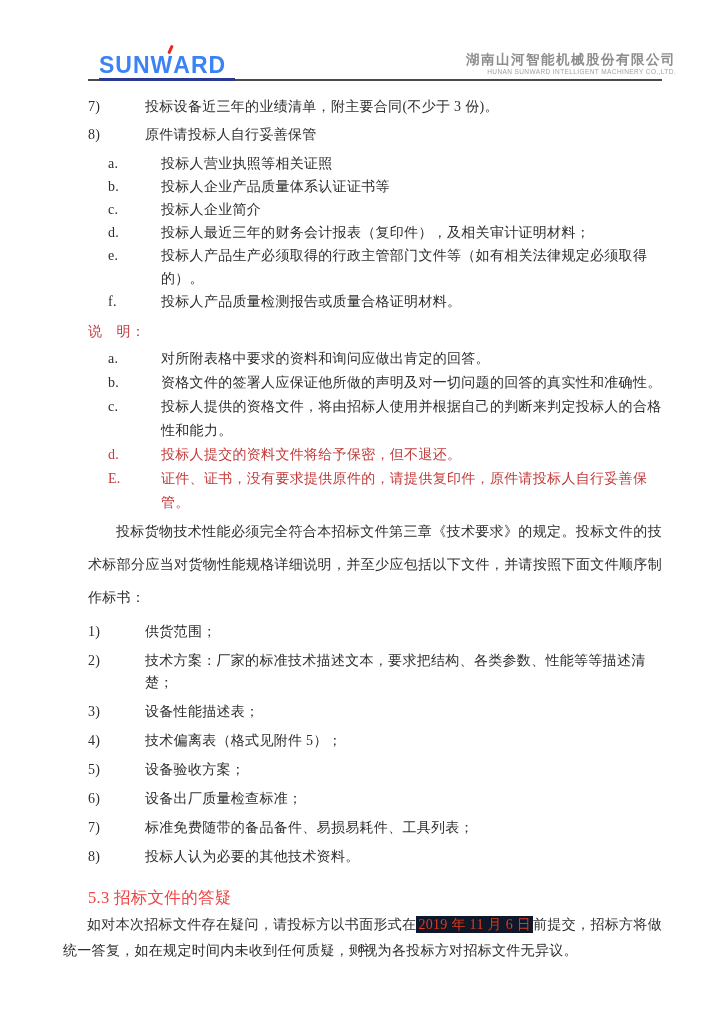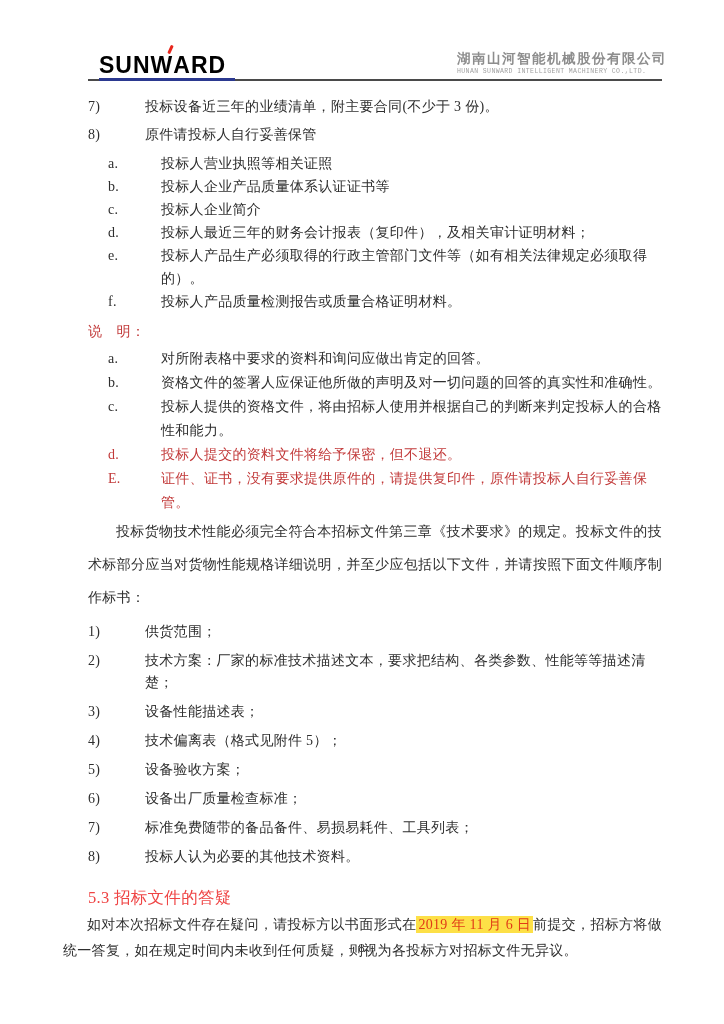--- a/index.html
+++ b/index.html
@@ -15,38 +15,39 @@
 
   
   .logo {
     position: absolute;
     top: 52px;
     left: 99px;
     font-family: "Liberation Sans", "DejaVu Sans", sans-serif;
     font-weight: bold;
     font-size: 23px;
     letter-spacing: 1px;
-    color: #000000;
+    color: #3b82f6;
   }
   .logo-w { position: relative; display: inline-block; }
   .logo-accent {
     position: absolute;
     top: -7px;
     right: 1px;
     width: 3px;
     height: 9px;
     background: #e8261c;
     transform: rotate(24deg);
     border-radius: 1px;
   }
   .company {
     position: absolute;
     top: 52px;
-    right: 57px;
-    font-family: Liberation Mono, monospace;
+    right: 48px;
+    text-align: right;
+    font-family: Liberation Sans, sans-serif;
   }
   .company-cn {
     font-size: 13.5px;
     font-weight: bold;
     color: #8d8d8d;
     letter-spacing: 1.5px;
     line-height: 15px;
   }
   .company-en {
     font-size: 6.5px;
@@ -114,21 +115,21 @@
   .sec-53 { margin-top: 18px; line-height: 24px; font-size: 16.5px; color: #ef4444; }
   .qa-para {
     margin-top: 2px;
     margin-left: -25px;
     width: 599px;
     line-height: 26px;
     text-indent: 24px;
     text-align: justify;
   }
   .hl {
-    background: #fde047;
+    background: #0f172a;
     color: #e03b17;
     padding: 1px 2px;
   }
 
   .footer {
     position: absolute;
     top: 940px;
     left: 0;
     width: 724px;
     text-align: center;

